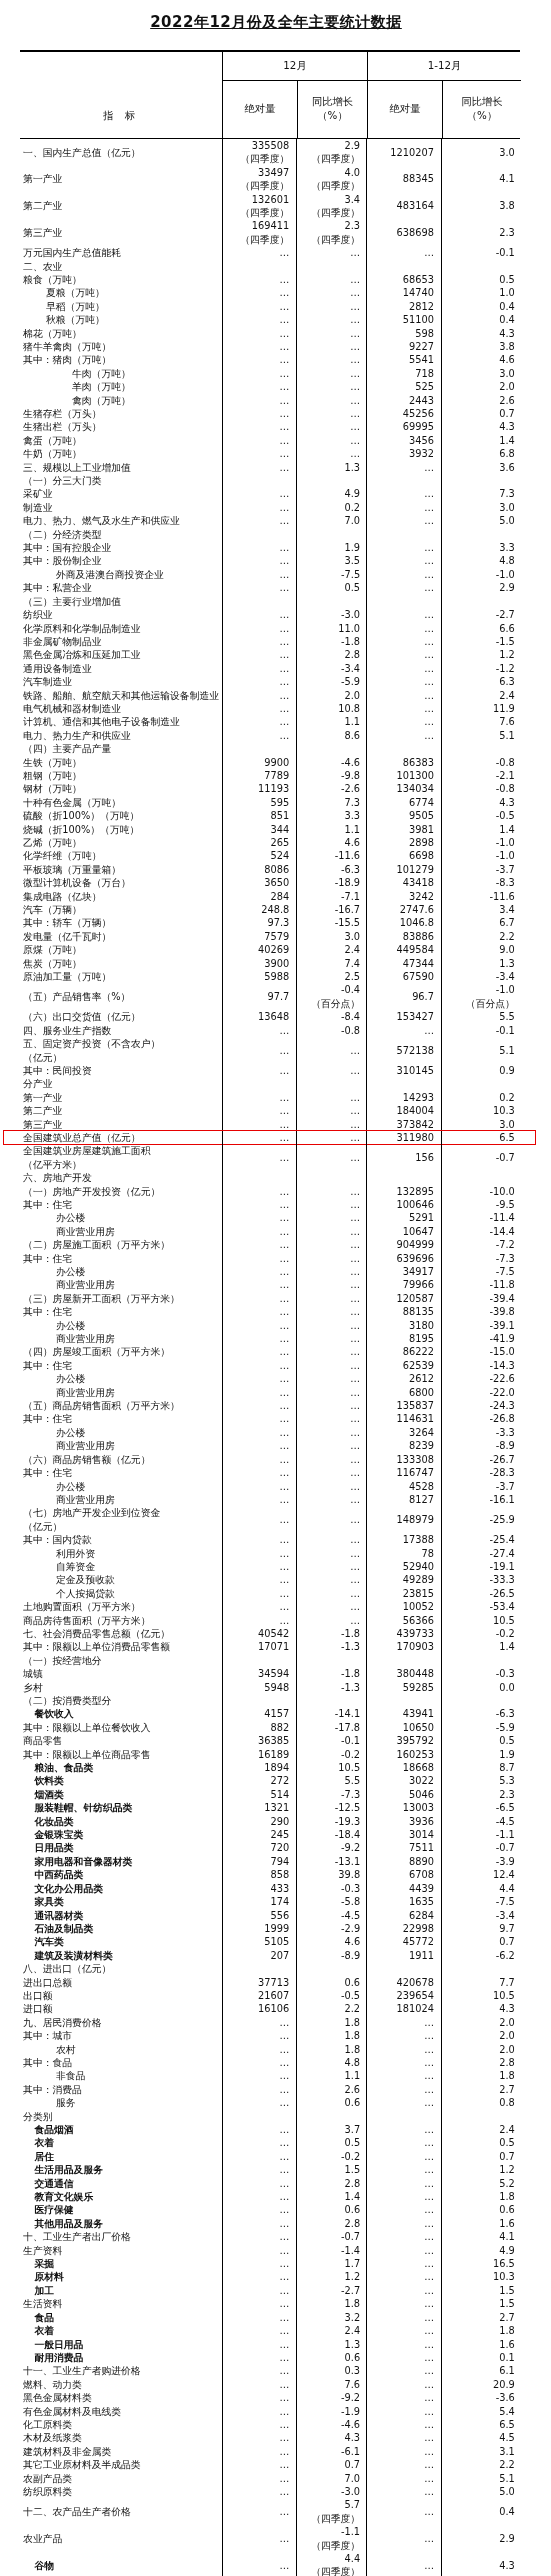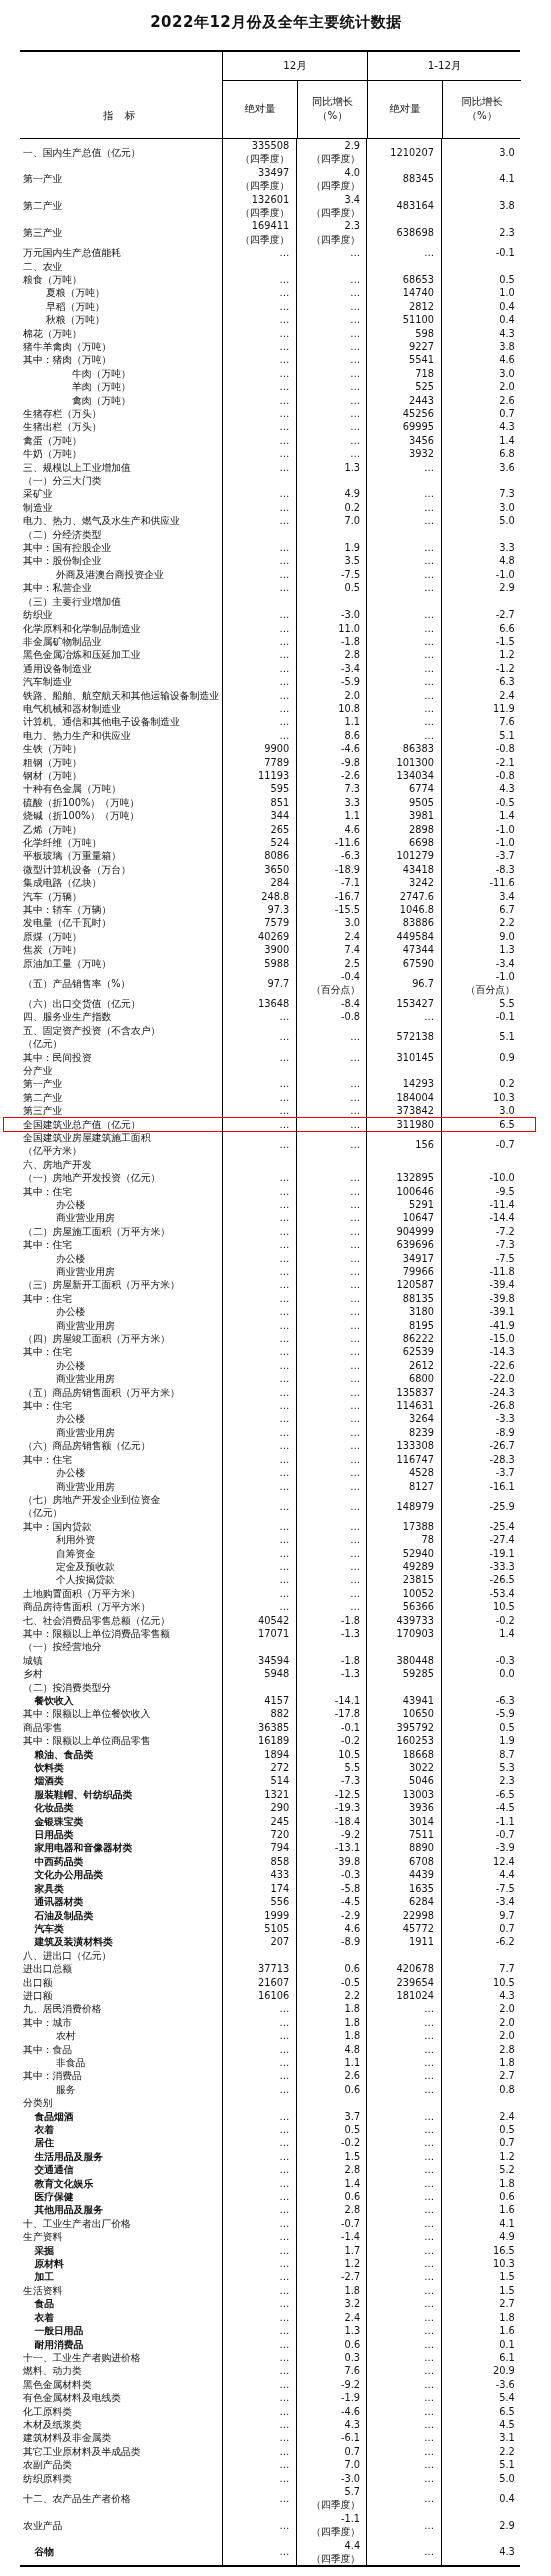--- a/index.html
+++ b/index.html
@@ -1,19 +1,19 @@
 <!DOCTYPE html>
 <html style="--hl: #e60000;font-size:8.2px"><head>
 <meta charset="utf-8">
 <style>
   html,body{margin:0;padding:0;background:#fff;color:#111;
     font-family:"DejaVu Sans","Liberation Sans",sans-serif;}
   .page{width:552px;}
   .title{text-align:center;font-size:15px;font-weight:700;letter-spacing:0.5px;
-    padding:13.4px 0 17.5px 0;}
+    padding:13.4px 0 17.5px 0;text-decoration:underline;}
   .table{margin-left:20px;width:500px;border-top:2.1px solid #000;border-bottom:2.1px solid #000;}
   .thead{display:grid;grid-template-columns:202px 75px 70px 75px 79px;
     grid-template-rows:29px 57px;border-bottom:1.5px solid #000;font-size:10.3px;}
   .th{display:flex;flex-direction:column;justify-content:center;text-align:center;
     white-space:pre-line;}
   .th-indicator{grid-row:1/3;grid-column:1;letter-spacing:4.1px;margin-top:42px;}
   .th-group-dec{grid-row:1;grid-column:2/4;border-left:1px solid #000;border-bottom:1px solid #000;text-align:center;}
   .th-group-year{grid-row:1;grid-column:4/6;border-left:1px solid #000;border-bottom:1px solid #000;}
   .th-sub{grid-row:2;border-left:1px solid #000;}
   .tbody{font-size:9.8px;}
@@ -343,20 +343,27 @@
           <div class="cell val c3">7.6</div>
         </div>
         <div class="trow">
           <div class="cell label ind0">电力、热力生产和供应业</div>
           <div class="cell val c0">…</div>
           <div class="cell val c1">8.6</div>
           <div class="cell val c2">…</div>
           <div class="cell val c3">5.1</div>
         </div>
         <div class="trow">
+          <div class="cell label ind0">（四）主要产品产量</div>
+          <div class="cell val c0"></div>
+          <div class="cell val c1"></div>
+          <div class="cell val c2"></div>
+          <div class="cell val c3"></div>
+        </div>
+        <div class="trow">
           <div class="cell label ind0">生铁（万吨）</div>
           <div class="cell val c0">9900</div>
           <div class="cell val c1">-4.6</div>
           <div class="cell val c2">86383</div>
           <div class="cell val c3">-0.8</div>
         </div>
         <div class="trow">
           <div class="cell label ind0">粗钢（万吨）</div>
           <div class="cell val c0">7789</div>
           <div class="cell val c1">-9.8</div>

